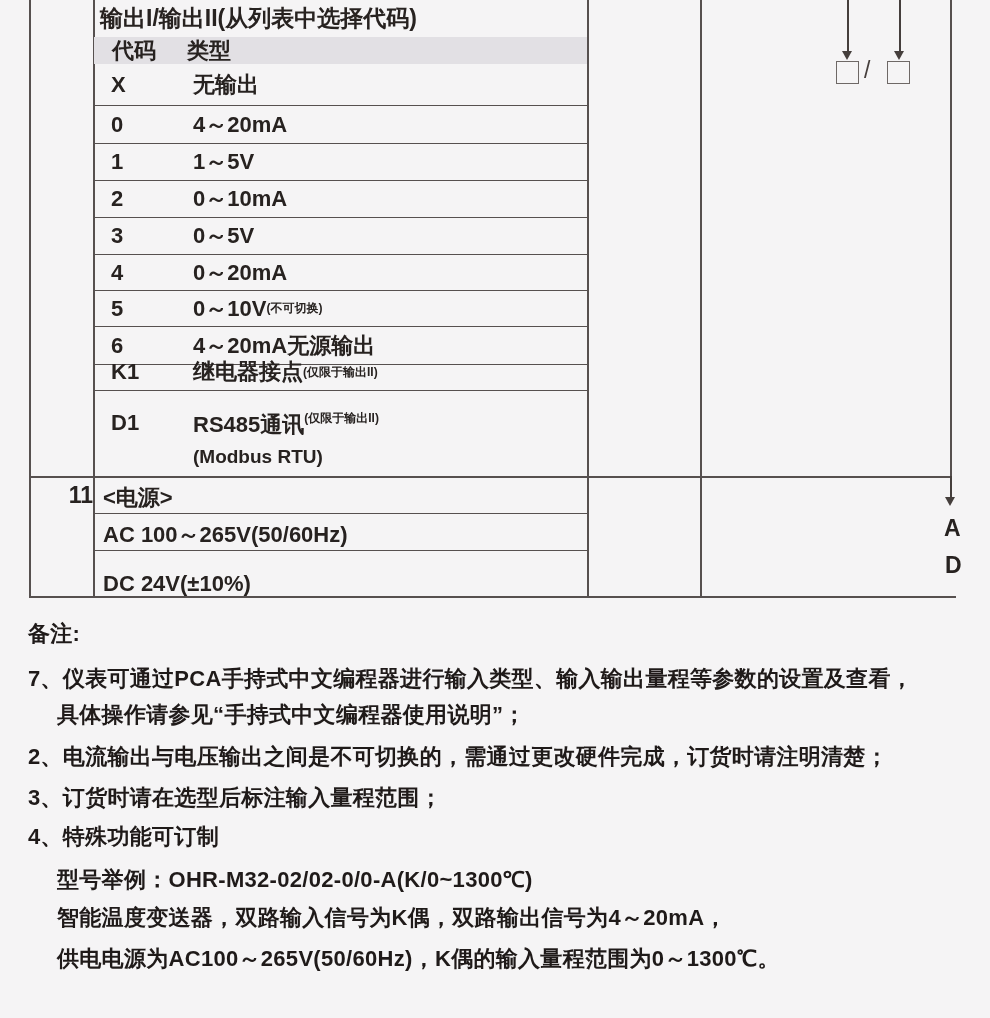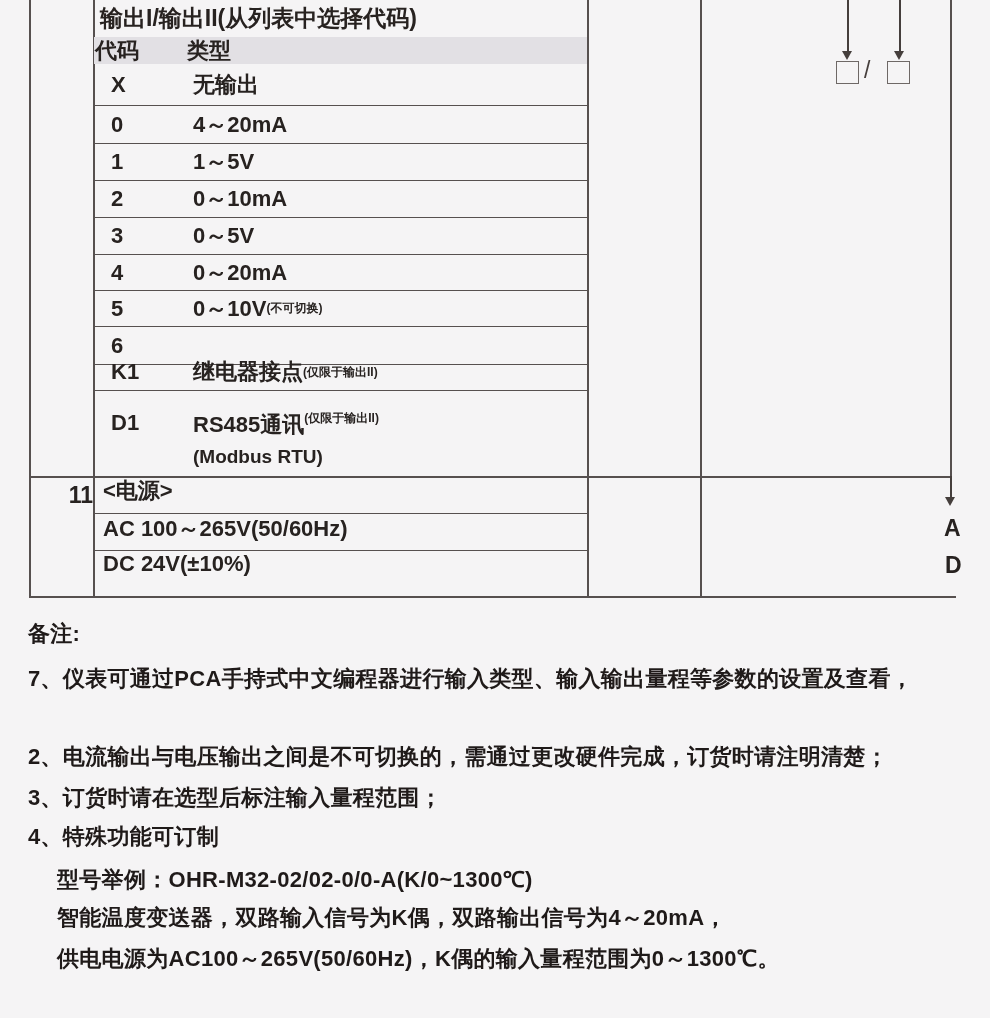--- a/index.html
+++ b/index.html
@@ -24,21 +24,21 @@
   
   .vline{position:absolute;width:1.5px;background:var(--line);}
   .hline{position:absolute;height:1.5px;background:var(--line);}
   
   .band{
     position:absolute;left:94px;top:37px;width:493px;height:27px;
     background:var(--band);
     display:flex;align-items:center;
     font-size:22px;font-weight:600;
   }
-  .band .code-h{padding-left:1px;width:93px;box-sizing:border-box;}
+  .band .code-h{padding-left:18px;width:93px;box-sizing:border-box;}
   
   .sec-title{
     position:absolute;left:100px;top:3px;
     font-size:23px;font-weight:600;white-space:nowrap;
   }
   
   .trow{
     position:absolute;left:94px;width:493px;
     display:flex;align-items:center;
     border-bottom:1px solid var(--line);
@@ -57,21 +57,21 @@
   .tr7{top:327px;height:38px;}
   .tr8{top:354px;height:37px;}
   .tr9{top:402px;height:74px;border-bottom:none;align-items:flex-start;padding-top:8px;}
   .modbus{
     position:absolute;left:193px;top:446px;
     font-size:19px;font-weight:600;
   }
   
   .prow{
     position:absolute;left:94px;width:493px;
-    display:flex;align-items:flex-start;
+    display:flex;align-items:flex-end;
     border-bottom:1px solid var(--line);
     box-sizing:border-box;
     font-size:22px;font-weight:600;white-space:nowrap;
   }
   .prow span{padding-left:9px;}
   .pr0{top:476px;height:38px;}
   .pr1{top:514px;height:37px;}
   .pr2{top:551px;height:46px;border-bottom:none;}
   .rownum{
     position:absolute;left:29px;top:482px;width:64px;
@@ -150,20 +150,21 @@
     <span>0～20mA</span>
     <span class="small"></span>
   </div>
   <div class="trow tr6">
     <span class="code">5</span>
     <span>0～10V</span>
     <span class="small">(不可切换)</span>
   </div>
   <div class="trow tr7">
     <span class="code">6</span>
+    <span>4～20mA无源输出</span>
     <span class="small"></span>
   </div>
   <div class="trow tr8">
     <span class="code">K1</span>
     <span>继电器接点</span>
     <span class="small">(仅限于输出II)</span>
   </div>
   <div class="trow tr9">
     <span class="code">D1</span>
     <span>RS485通讯</span>
@@ -190,20 +191,21 @@
   <div class="arrow-head" style="left:894px;top:51px"></div>
   <div class="sel-box" style="left:887px;top:61px"></div>
 
   <div class="arrow-line" style="left:950px;top:476px;height:22px"></div>
   <div class="arrow-head" style="left:945px;top:497px"></div>
   <div class="pcode" style="left:944px;top:515px">A</div>
   <div class="pcode" style="left:945px;top:552px">D</div>
 
   <div class="note" style="top:619px">备注:</div>
   <div class="note" style="top:664px">7、仪表可通过PCA手持式中文编程器进行输入类型、输入输出量程等参数的设置及查看，</div>
+  <div class="note ind" style="top:700px">具体操作请参见“手持式中文编程器使用说明”；</div>
   <div class="note" style="top:742px">2、电流输出与电压输出之间是不可切换的，需通过更改硬件完成，订货时请注明清楚；</div>
   <div class="note" style="top:783px">3、订货时请在选型后标注输入量程范围；</div>
   <div class="note" style="top:822px">4、特殊功能可订制</div>
   <div class="note ind" style="top:863px">型号举例：OHR-M32-02/02-0/0-A(K/0~1300℃)</div>
   <div class="note ind" style="top:903px">智能温度变送器，双路输入信号为K偶，双路输出信号为4～20mA，</div>
   <div class="note ind" style="top:944px">供电电源为AC100～265V(50/60Hz)，K偶的输入量程范围为0～1300℃。</div>
 
 </div>
 
 </body></html>

